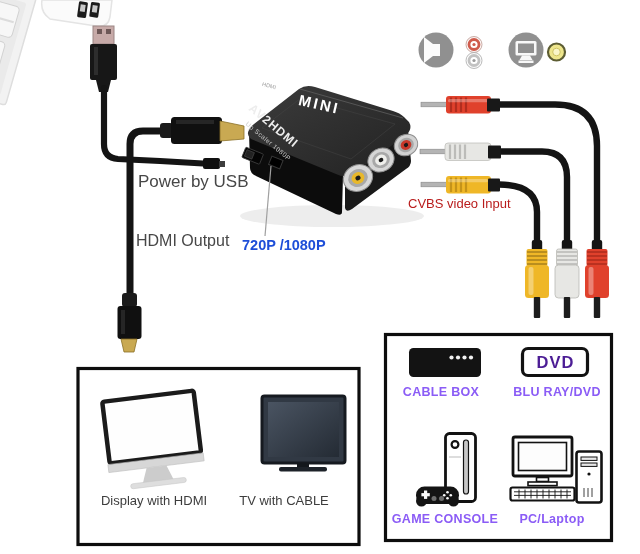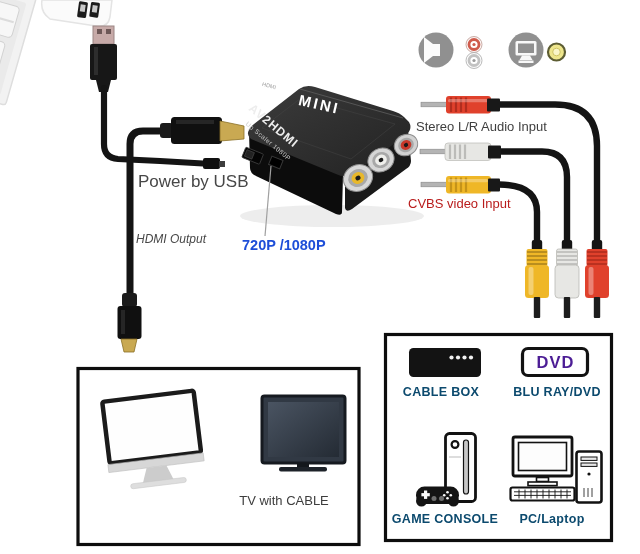--- a/index.html
+++ b/index.html
@@ -3,36 +3,36 @@
 <meta charset="utf-8">
 <style>
   html,body{margin:0;padding:0;background:#ffffff;}
   .scene{
     position:relative;width:640px;height:554px;background:#ffffff;overflow:hidden;
     font-family:"Liberation Sans", sans-serif;
   }
   .scene svg{position:absolute;left:0;top:0;}
   .lbl{position:absolute;color:#474747;white-space:nowrap;}
   .lbl-power{left:138px;top:172px;font-size:17px;font-weight:500;}
-  .lbl-hdmiout{left:136px;top:232px;font-size:12px;font-weight:500;font-style:italic;}
+  .lbl-hdmiout{left:136px;top:232px;font-size:16px;font-weight:500;}
   .lbl-res{left:242px;top:237px;font-size:14.5px;font-weight:700;color:#1d4ed8;}
   .lbl-stereo{left:416px;top:119px;font-size:13px;font-weight:500;color:#3f3f3f;}
   .lbl-cvbs{left:408px;top:196px;font-size:13px;font-weight:500;color:#b91c1c;}
   .lbl-mini{left:301px;top:91px;font-size:15px;font-weight:800;color:#ffffff;
     letter-spacing:2.5px;transform:rotate(13deg);transform-origin:left top;}
   .lbl-av2hdmi{left:255px;top:101px;font-size:12px;font-weight:700;color:#ededed;
     letter-spacing:1px;transform:rotate(40deg);transform-origin:left top;}
   .lbl-upscaler{left:249px;top:120px;font-size:6.5px;font-weight:400;color:#c9c9c9;
     letter-spacing:.5px;transform:rotate(40deg);transform-origin:left top;}
   .lbl-hdmiport{left:263px;top:81px;font-size:5.5px;color:#9b9b9b;
     transform:rotate(14deg);transform-origin:left top;}
   .lbl-ctr{position:absolute;text-align:center;color:#3d3d3d;font-size:13px;font-weight:500;white-space:nowrap;}
   .lbl-display{left:94px;top:493px;width:120px;}
   .lbl-tv{left:236px;top:493px;width:96px;}
-  .src-lbl{position:absolute;text-align:center;color:#0c4a6e;font-size:12.5px;
+  .src-lbl{position:absolute;text-align:center;color:#8b5cf6;font-size:12.5px;
     font-weight:600;letter-spacing:.3px;white-space:nowrap;}
   .lbl-cablebox{left:392px;top:385px;width:98px;}
   .lbl-bluray{left:502px;top:385px;width:110px;}
   .lbl-console{left:389px;top:512px;width:112px;}
   .lbl-pc{left:514px;top:512px;width:76px;}
   .dvd-logo-text{position:absolute;left:523px;top:349px;width:65px;height:27px;
     line-height:27px;text-align:center;font-size:16.5px;font-weight:800;
     letter-spacing:1px;color:#4c1d95;}
 </style>
 </head>
@@ -311,28 +311,28 @@
         <line x1="588" y1="488" x2="588" y2="497"></line>
         <line x1="592" y1="488" x2="592" y2="497"></line>
       </g>
     </g>
   </g>
 </svg>
 
 <div class="lbl lbl-power">Power by USB</div>
 <div class="lbl lbl-hdmiout">HDMI Output</div>
 <div class="lbl lbl-res">720P /1080P</div>
-<div class="lbl lbl-stereo">Stereo L/R Audio Input</div>
 <div class="lbl lbl-cvbs">CVBS video Input</div>
 
 <div class="lbl lbl-mini">MINI</div>
 <div class="lbl lbl-av2hdmi">AV2HDMI</div>
 <div class="lbl lbl-upscaler">Up Scaler 1080P</div>
 <div class="lbl lbl-hdmiport">HDMI</div>
 
+<div class="lbl-ctr lbl-display">Display with HDMI</div>
 <div class="lbl-ctr lbl-tv">TV with CABLE</div>
 
 <div class="src-lbl lbl-cablebox">CABLE BOX</div>
 <div class="dvd-logo-text">DVD</div>
 <div class="src-lbl lbl-bluray">BLU RAY/DVD</div>
 <div class="src-lbl lbl-console">GAME CONSOLE</div>
 <div class="src-lbl lbl-pc">PC/Laptop</div>
 </div>
 
 </body></html>

